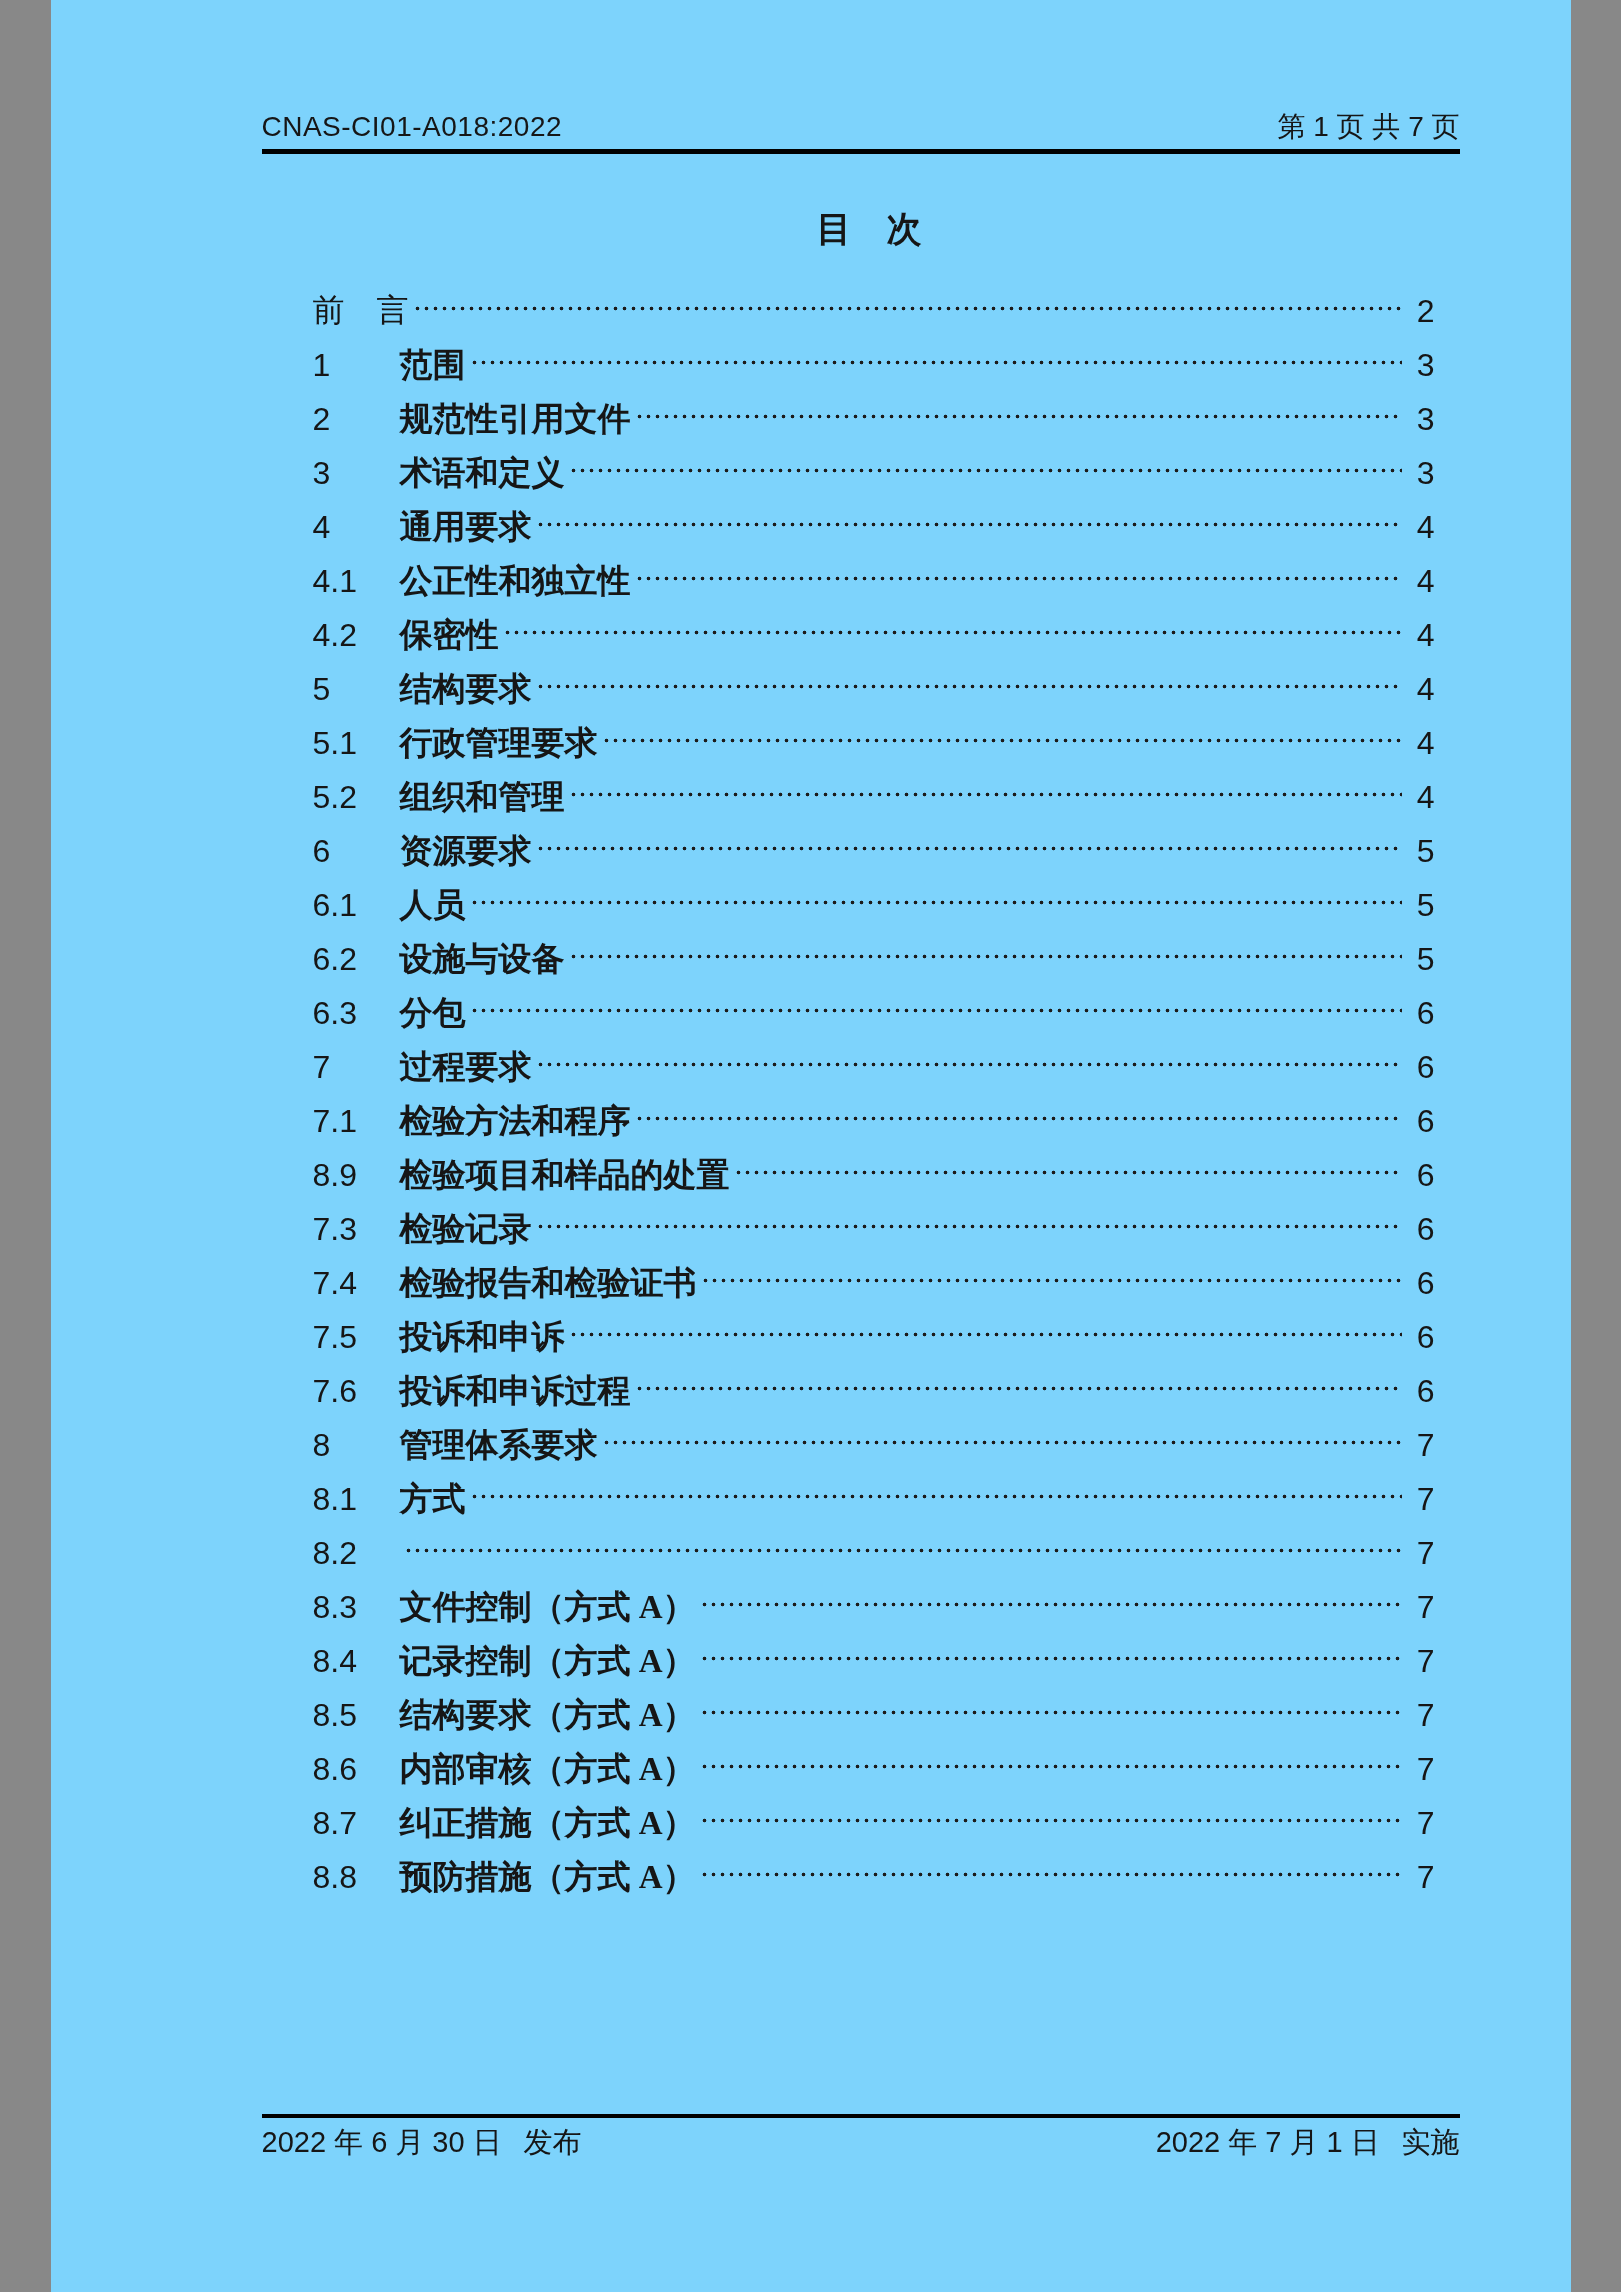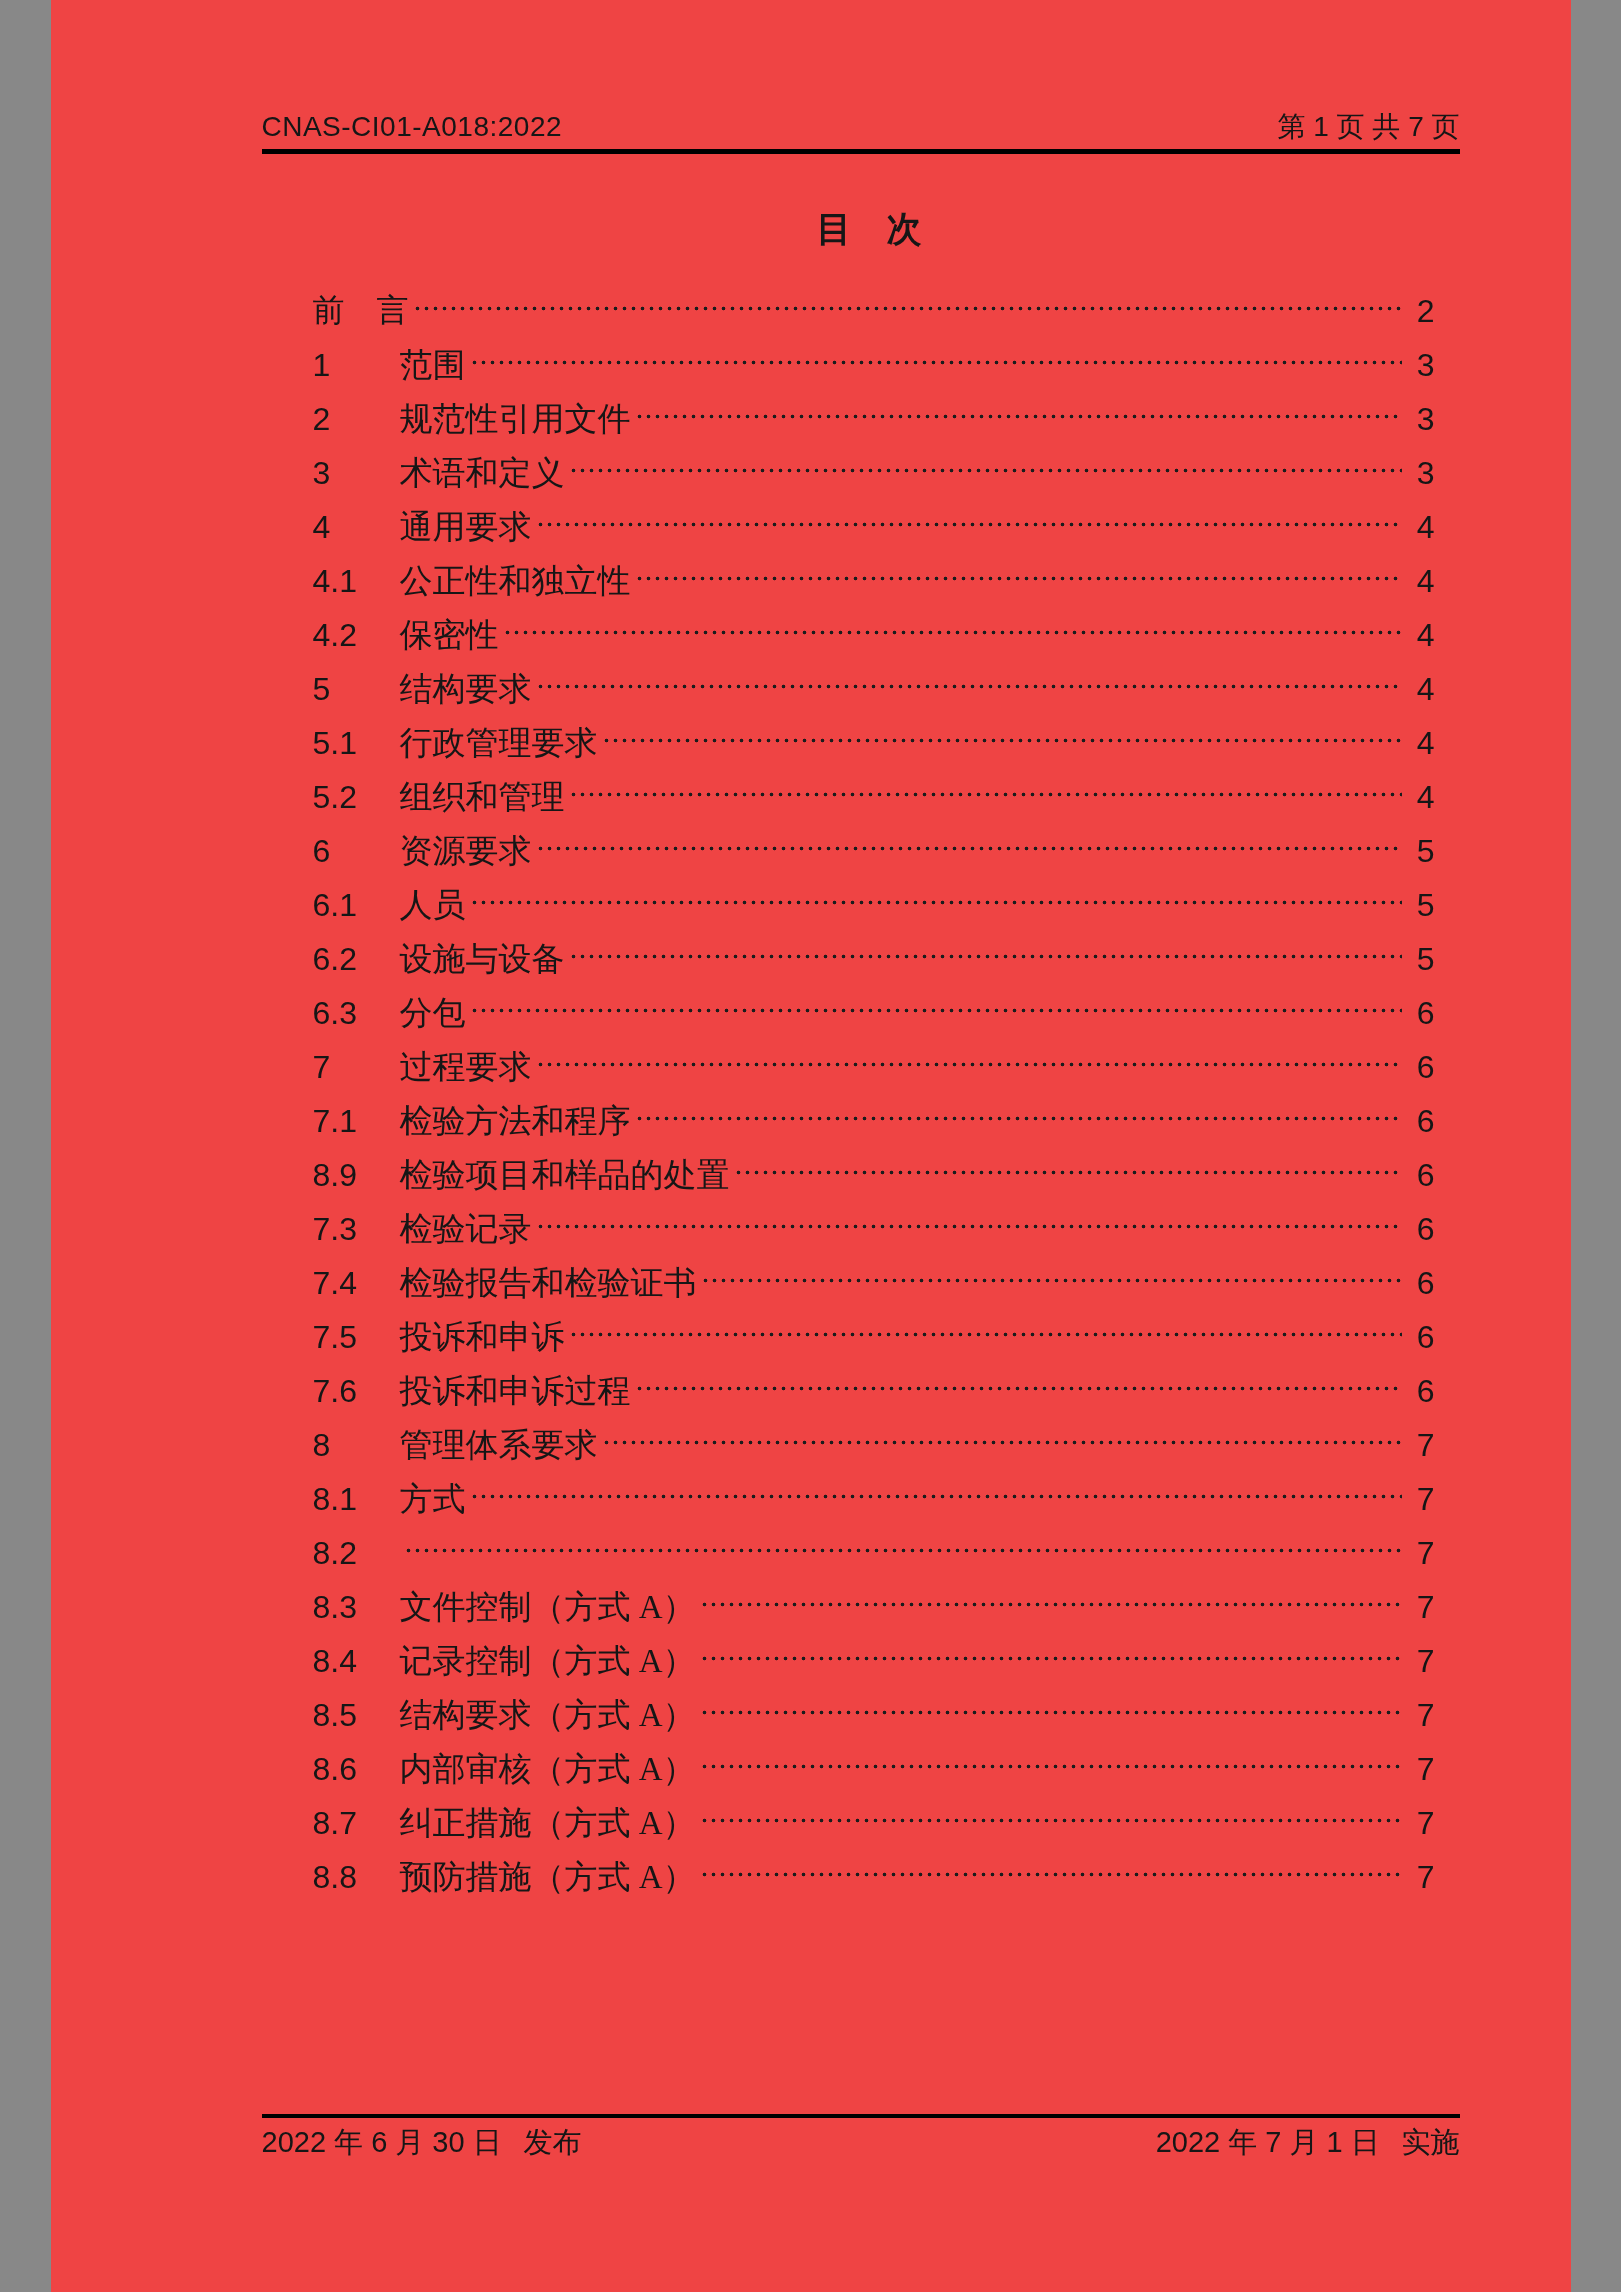--- a/index.html
+++ b/index.html
@@ -5,21 +5,21 @@
   html, body {
     margin: 0;
     padding: 0;
     background: #888;
   }
   .page {
     position: relative;
     width: 1520px;
     height: 2293px;
     margin: 0 auto;
-    background: #ef4444;
+    background: #7dd3fc;
     color: #161616;
     overflow: hidden;
     font-family: "Liberation Serif", serif;
   }
 
   
   .header {
     position: absolute;
     left: 211px;
     top: 108px;
@@ -78,20 +78,21 @@
   .row .num {
     flex: 0 0 auto;
     min-width: 87px;
     font-family: "Liberation Sans", "Liberation Serif", sans-serif;
     font-size: 32px;
     margin-left: 48px;
   }
   .row .ttl {
     flex: 0 0 auto;
     font-family: "Liberation Serif", serif;
+    font-weight: bold;
   }
   .row .leader {
     flex: 1 1 auto;
     align-self: stretch;
     margin-left: 4.9px;
     margin-right: 8.8px;
     background-image: radial-gradient(circle, #1c1c1c 1.7px, transparent 2.1px);
     background-size: 9px 9px;
     background-repeat: repeat-x;
     background-position: left calc(50% - 2.9px);

